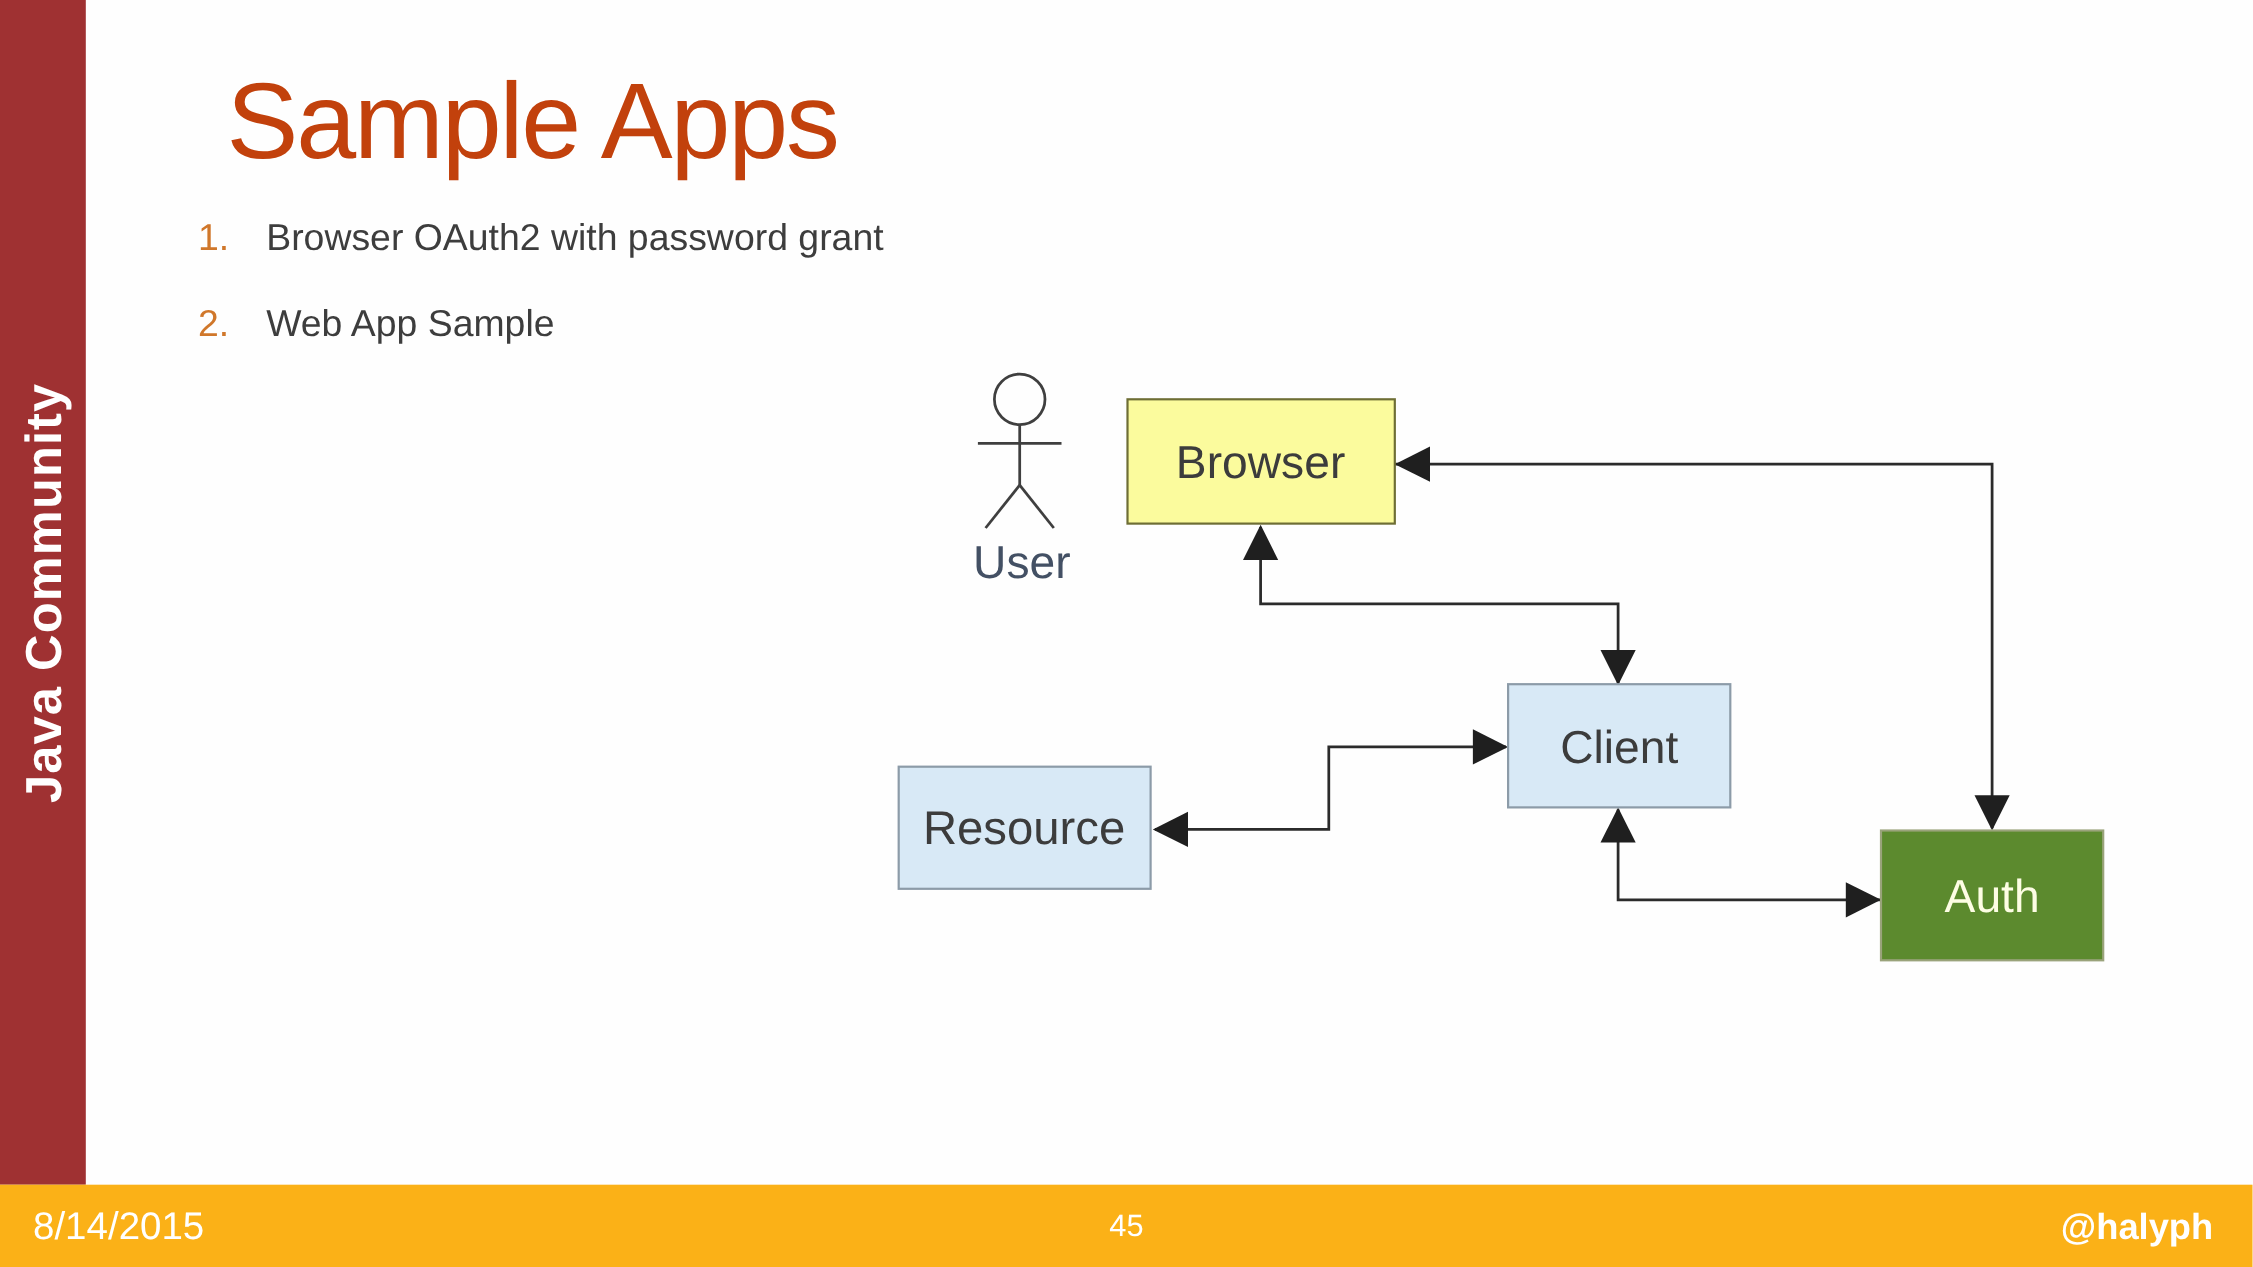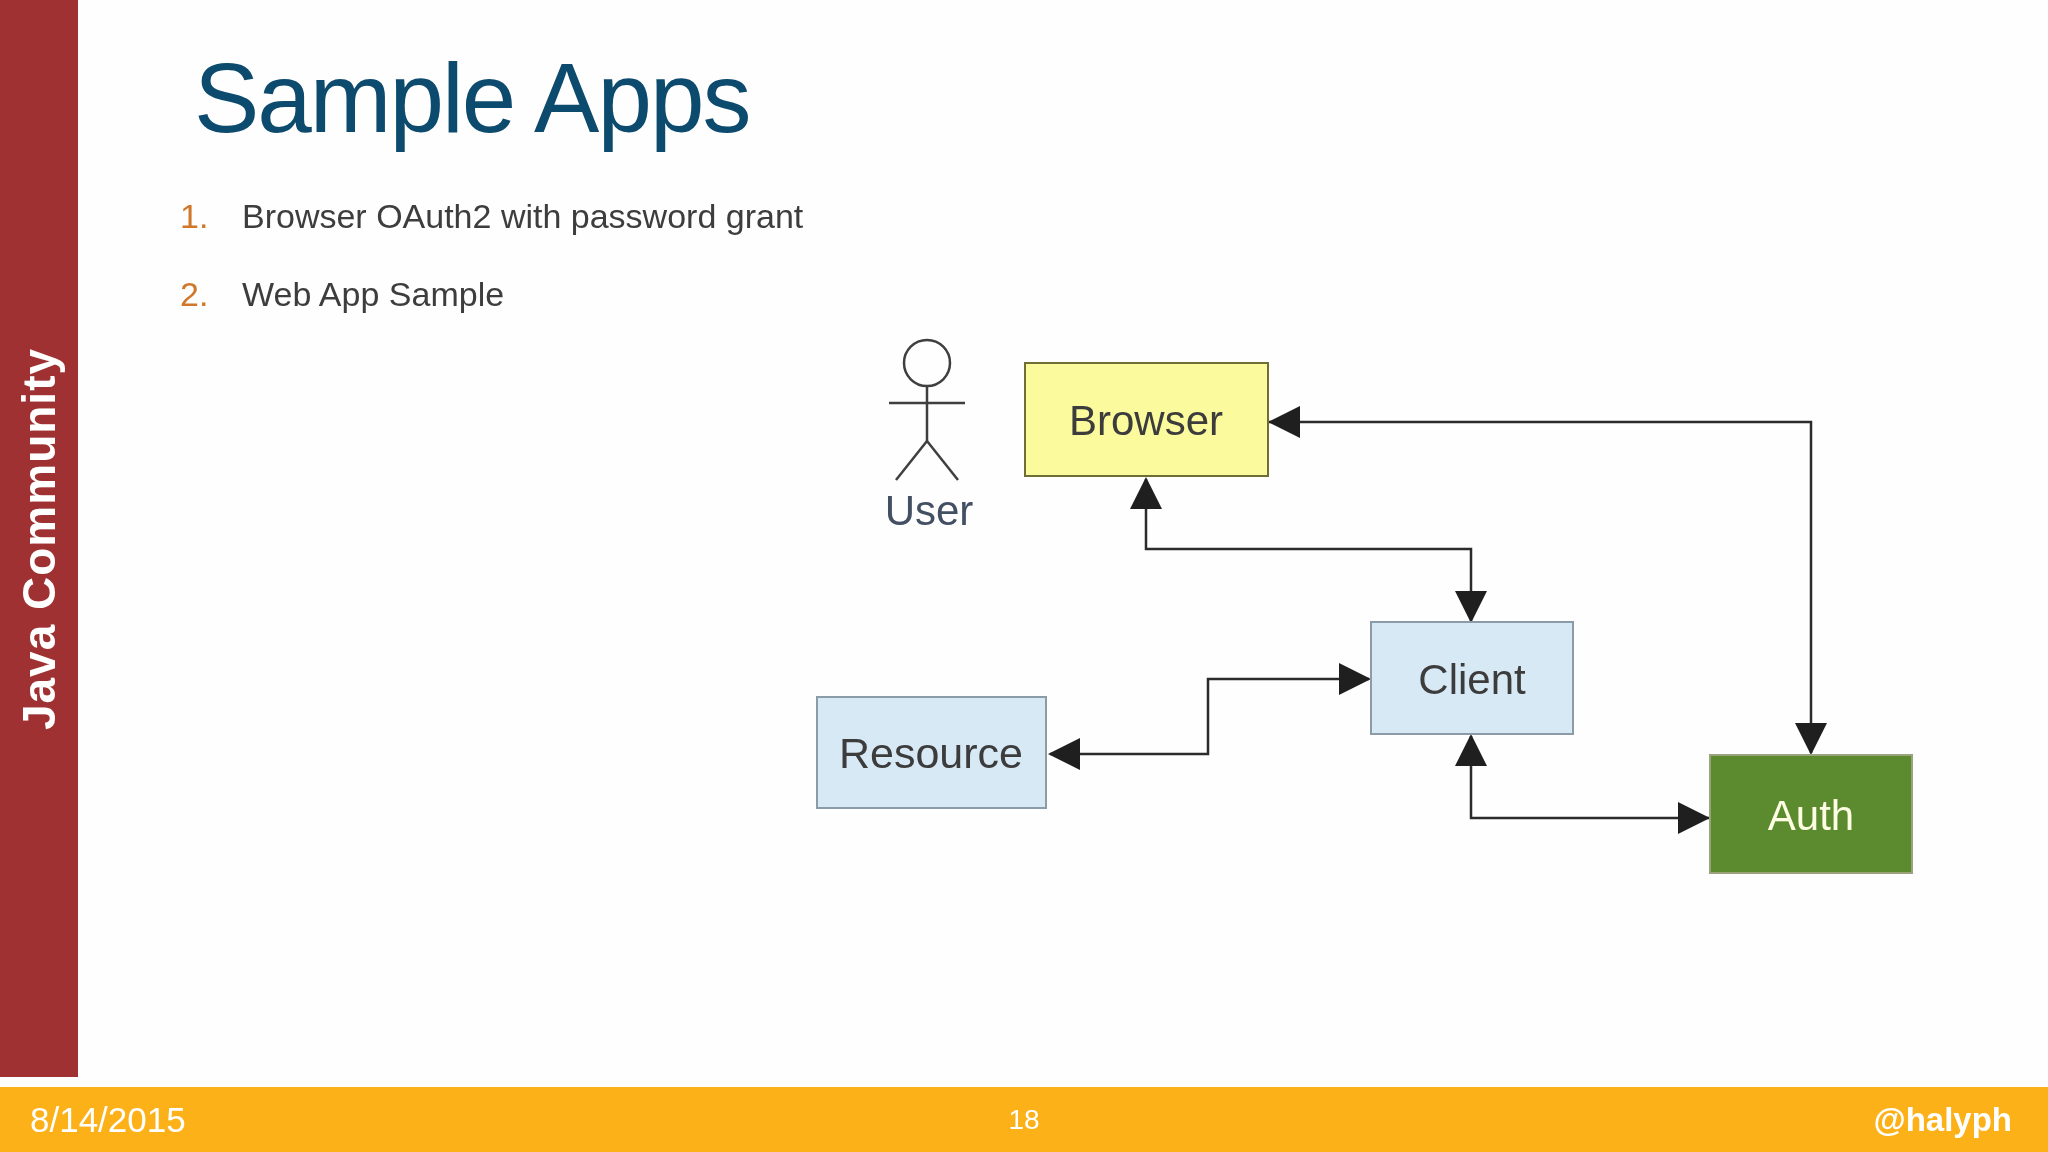--- a/index.html
+++ b/index.html
@@ -26,24 +26,24 @@
     white-space: nowrap;
     color: #FFFFFF;
     font-weight: 700;
     font-size: 46px;
     letter-spacing: 1px;
   }
   .title {
     position: absolute;
     left: 194px;
     top: 42px;
-    margin: 0;
+    margin: 12px;
     font-size: 98px;
     font-weight: 300;
-    color: #0c4a6e;
+    color: #c2410c;
     letter-spacing: -2px;
     line-height: 1.15;
     text-align: center;
   }
   .bullet-list {
     position: absolute;
     left: 180px;
     top: 196px;
     margin: 0;
     padding: 0;
@@ -64,21 +64,21 @@
   .diagram {
     position: absolute;
     left: 0; top: 0;
     width: 2048px;
     height: 1152px;
   }
   .footer {
     position: absolute;
     left: 0; bottom: 0;
     width: 100%;
-    height: 65px;
+    height: 75px;
     background: #FBB117;
     color: #FFFFFF;
   }
   .footer-date {
     position: absolute;
     left: 30px; top: 50%;
     transform: translateY(-50%);
     font-size: 35px;
   }
   .footer-page {
@@ -155,17 +155,17 @@
 
     <rect x="817" y="697" width="229" height="111" stroke="#8C9BA8" stroke-width="2" fill="#D8E9F6"></rect>
     <text x="931" y="753" font-size="43" fill="#3C3C3C" text-anchor="middle" dominant-baseline="central" font-family="Liberation Sans, sans-serif">Resource</text>
 
     <rect x="1710" y="755" width="202" height="118" stroke="#9AA37B" stroke-width="2" fill="#5C8A2E"></rect>
     <text x="1811" y="815" font-size="42" text-anchor="middle" dominant-baseline="central" font-family="Liberation Sans, sans-serif" fill="#FDFDE4">Auth</text>
   </svg>
 
   <div class="footer">
     <span class="footer-date">8/14/2015</span>
-    <span class="footer-page">18</span>
+    <span class="footer-page">45</span>
     <span class="footer-handle">@halyph</span>
   </div>
 
 </div>
 
 </body></html>

